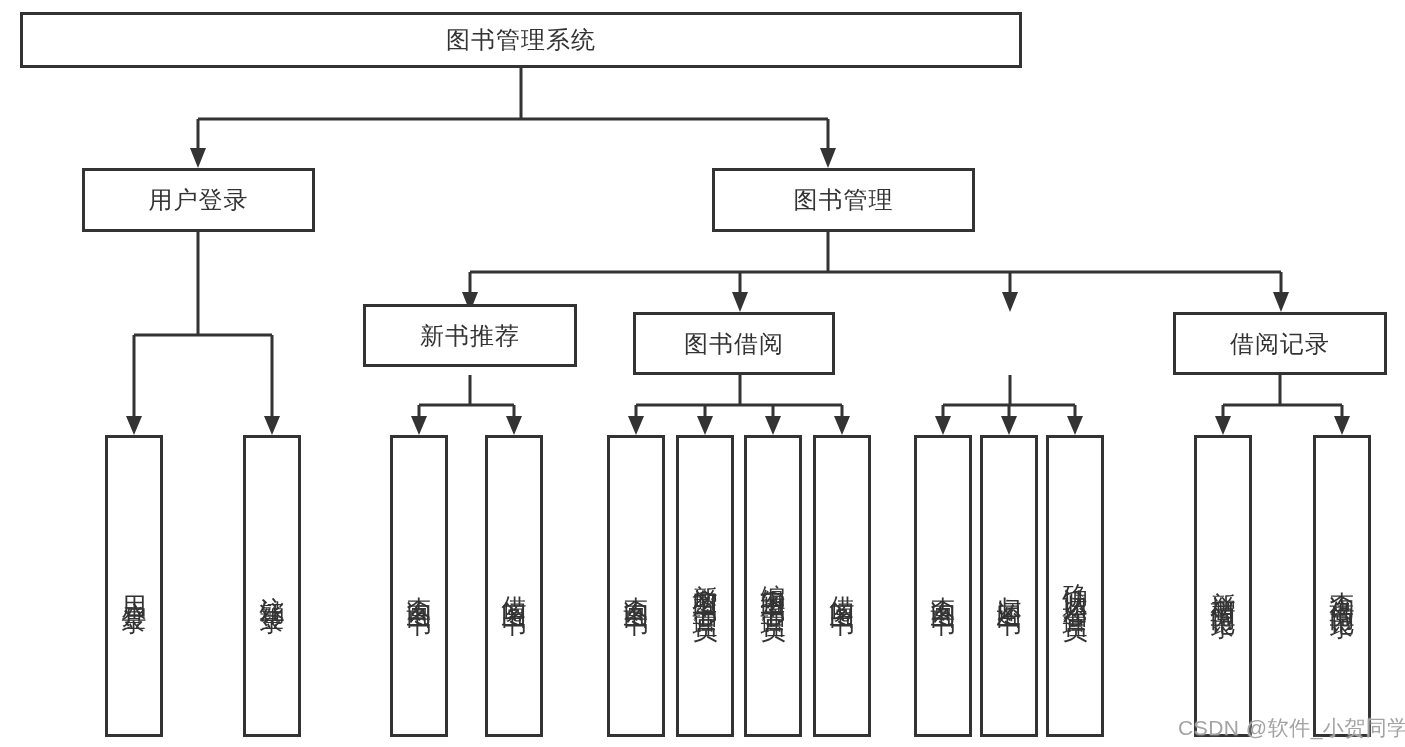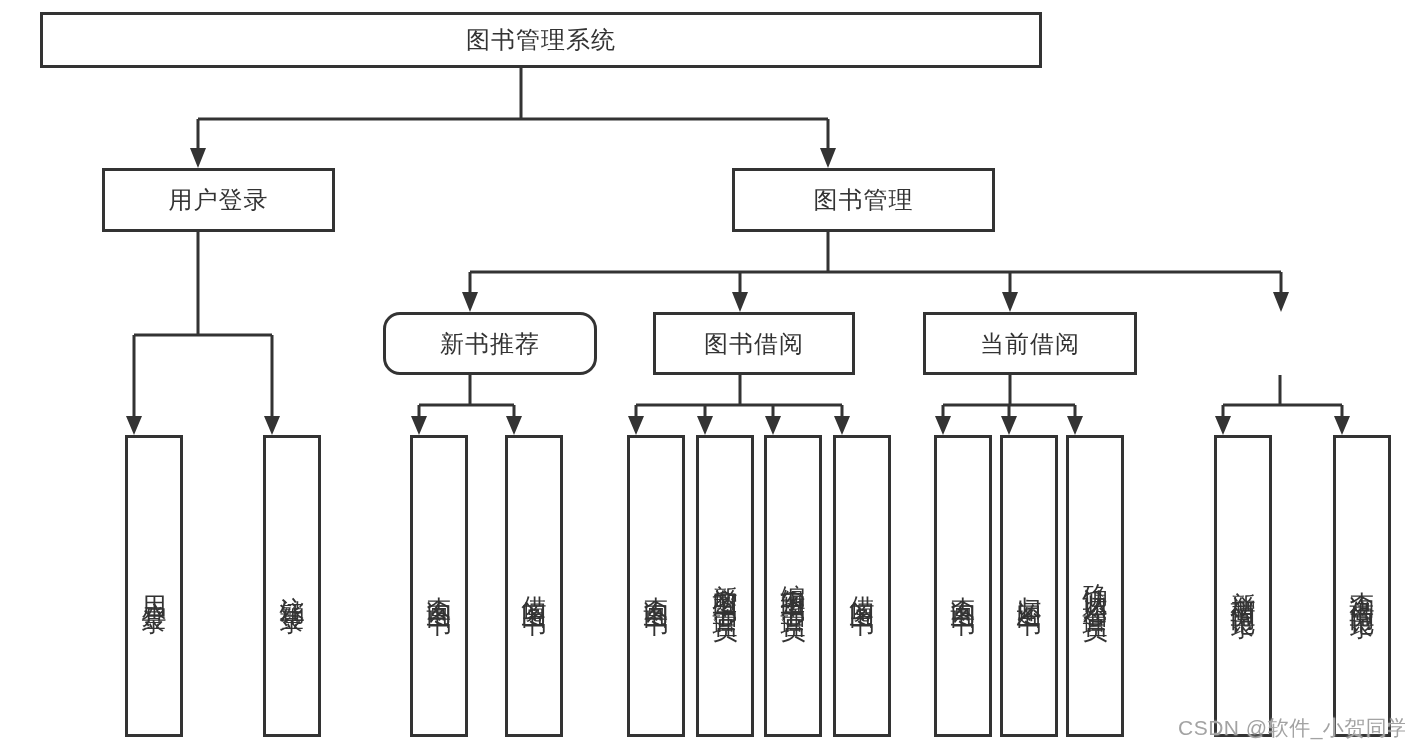--- a/index.html
+++ b/index.html
@@ -28,21 +28,20 @@
     border: 3px solid #333333;
     color: #333333;
     display: flex;
     align-items: center;
     justify-content: center;
     text-align: center;
     font-size: 24px;
     letter-spacing: 1px;
     line-height: 1;
     white-space: nowrap;
-    margin-left: 20px;
   }
   .leaf {
     writing-mode: vertical-rl;
     text-orientation: mixed;
     font-size: 25px;
     letter-spacing: 5px;
     white-space: normal;
   }
   #watermark {
     position: absolute;
@@ -78,23 +77,23 @@
              M628 416 H644 L636 435 Z  M697 416 H713 L705 435 Z  M765 416 H781 L773 435 Z  M834 416 H850 L842 435 Z
              M935 416 H951 L943 435 Z  M1001 416 H1017 L1009 435 Z  M1067 416 H1083 L1075 435 Z
              M1215 416 H1231 L1223 435 Z  M1334 416 H1350 L1342 435 Z" fill="#333333"></path>
   </svg>
 
   <div class="node" style="left:20px; top:12px; width:1002px; height:56px;">图书管理系统</div>
 
   <div class="node" style="left:82px; top:168px; width:233px; height:64px;">用户登录</div>
   <div class="node" style="left:712px; top:168px; width:263px; height:64px;">图书管理</div>
 
-  <div class="node" style="left:363px; top:312px; width:214px; height:63px;border-radius:17px;">新书推荐</div>
+  <div class="node" style="left:363px; top:304px; width:214px; height:63px;">新书推荐</div>
   <div class="node" style="left:633px; top:312px; width:202px; height:63px;">图书借阅</div>
-  <div class="node" style="left:903px; top:312px; width:214px; height:63px;">当前借阅</div>
+  <div class="node" style="left:1173px; top:312px; width:214px; height:63px;">借阅记录</div>
 
   <div class="node leaf" style="left:105px; top:435px; width:58px; height:302px;">用户登录</div>
   <div class="node leaf" style="left:243px; top:435px; width:58px; height:302px;">注销登录</div>
 
   <div class="node leaf" style="left:390px; top:435px; width:58px; height:302px;">查询图书</div>
   <div class="node leaf" style="left:485px; top:435px; width:58px; height:302px;">借阅图书</div>
 
   <div class="node leaf" style="left:607px; top:435px; width:58px; height:302px;">查询图书</div>
   <div class="node leaf" style="left:676px; top:435px; width:58px; height:302px;">新增图书（管理员）</div>
   <div class="node leaf" style="left:744px; top:435px; width:58px; height:302px;">编辑图书（管理员）</div>

